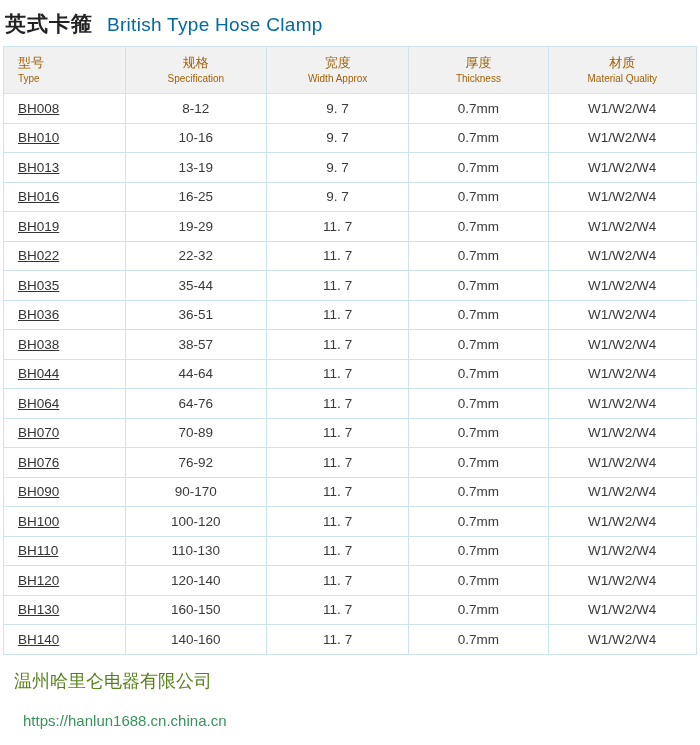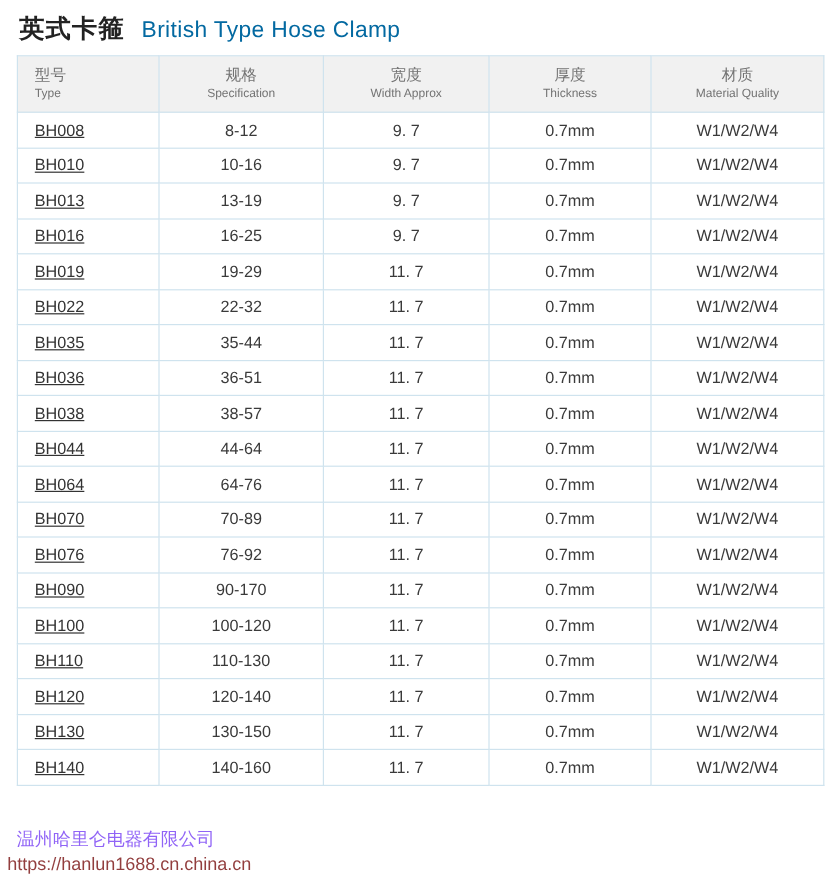--- a/index.html
+++ b/index.html
@@ -14,21 +14,21 @@
     color: #333333;
     position: relative;
     overflow: hidden;
   }
 
   .page {
     position: relative;
     width: 700px;
     height: 745px;
     box-sizing: border-box;
-    padding: 0 14px;
+    padding: 0 3px;
   }
 
   
   .title-bar {
     display: flex;
     align-items: baseline;
     padding: 10px 0 8px 2px;
     gap: 14px;
   }
   .title-cn {
@@ -51,21 +51,21 @@
   }
   table.spec-table th,
   table.spec-table td {
     border: 1px solid #cfe3ee;
     text-align: center;
     vertical-align: middle;
     font-weight: normal;
   }
   thead th {
     background: #f1f1f1;
-    color: #737373;
+    color: #a16207;
     font-size: 13px;
     line-height: 1.35;
     padding: 7px 2px 8px 2px;
     border-top: 1px solid #bfbfbf;
     border-bottom: 1px solid #bfbfbf;
   }
   thead th .hdr-cn {
     display: block;
     font-size: 13px;
   }
@@ -94,33 +94,33 @@
   col.c1 { width: 118px; }
   col.c2 { width: 137px; }
   col.c3 { width: 138px; }
   col.c4 { width: 135px; }
   col.c5 { width: 144px; }
 
   
   .watermark-company {
     position: absolute;
     left: 14px;
-    top: 690px;
-    font-size: 15px;
-    color: #8b5cf6;
+    top: 669px;
+    font-size: 18px;
+    color: #4d7c0f;
     opacity: 0.95;
     white-space: nowrap;
     pointer-events: none;
   }
   .watermark-url {
     position: absolute;
-    left: 6px;
+    left: 23px;
     top: 712px;
     font-size: 15px;
-    color: #7f1d1d;
+    color: #15803d;
     opacity: 0.85;
     white-space: nowrap;
     pointer-events: none;
   }
 </style>
 </head>
 <body>
 
 <div class="page">
 
@@ -276,21 +276,21 @@
         </tr>
         <tr>
           <td class="col-type">BH120</td>
           <td class="col-spec">120-140</td>
           <td class="col-width">11. 7</td>
           <td class="col-thickness">0.7mm</td>
           <td class="col-material">W1/W2/W4</td>
         </tr>
         <tr>
           <td class="col-type">BH130</td>
-          <td class="col-spec">130-150</td>
+          <td class="col-spec">160-150</td>
           <td class="col-width">11. 7</td>
           <td class="col-thickness">0.7mm</td>
           <td class="col-material">W1/W2/W4</td>
         </tr>
         <tr>
           <td class="col-type">BH140</td>
           <td class="col-spec">140-160</td>
           <td class="col-width">11. 7</td>
           <td class="col-thickness">0.7mm</td>
           <td class="col-material">W1/W2/W4</td>

